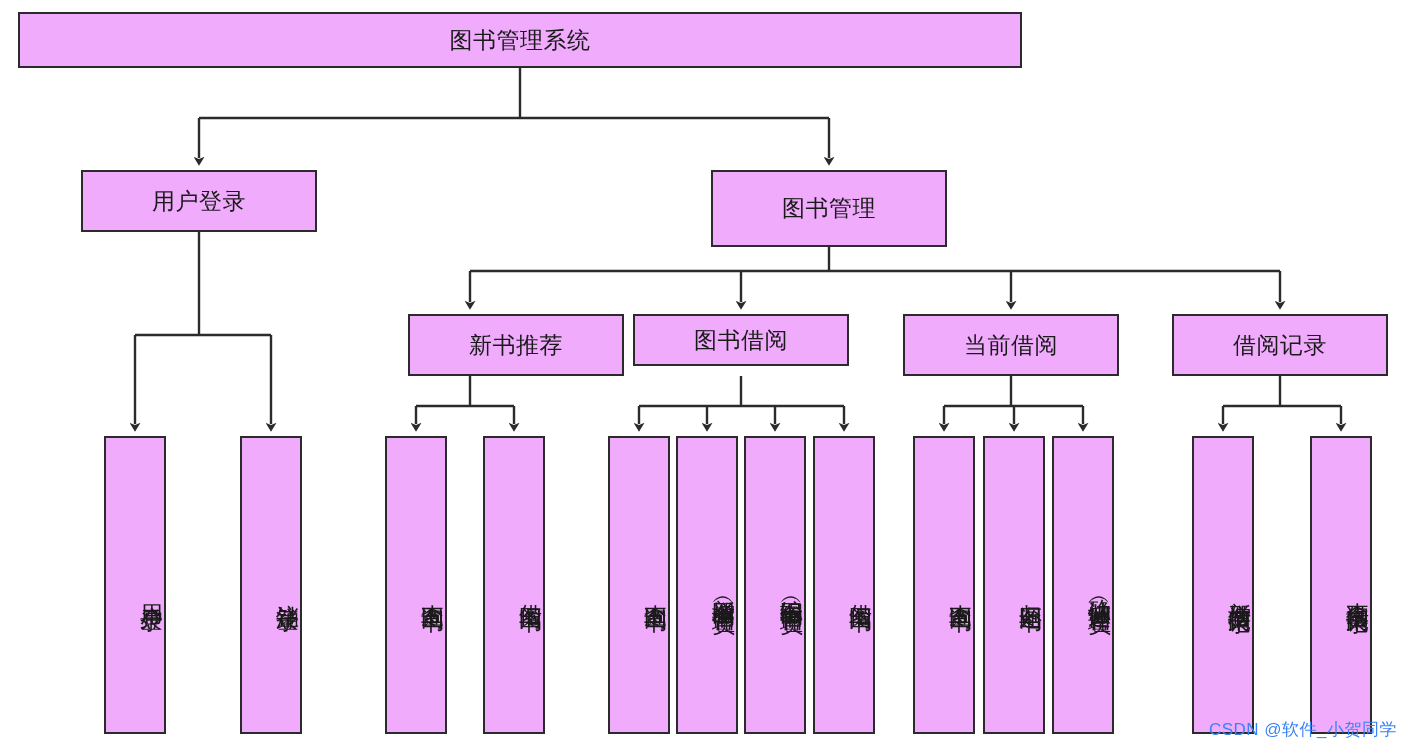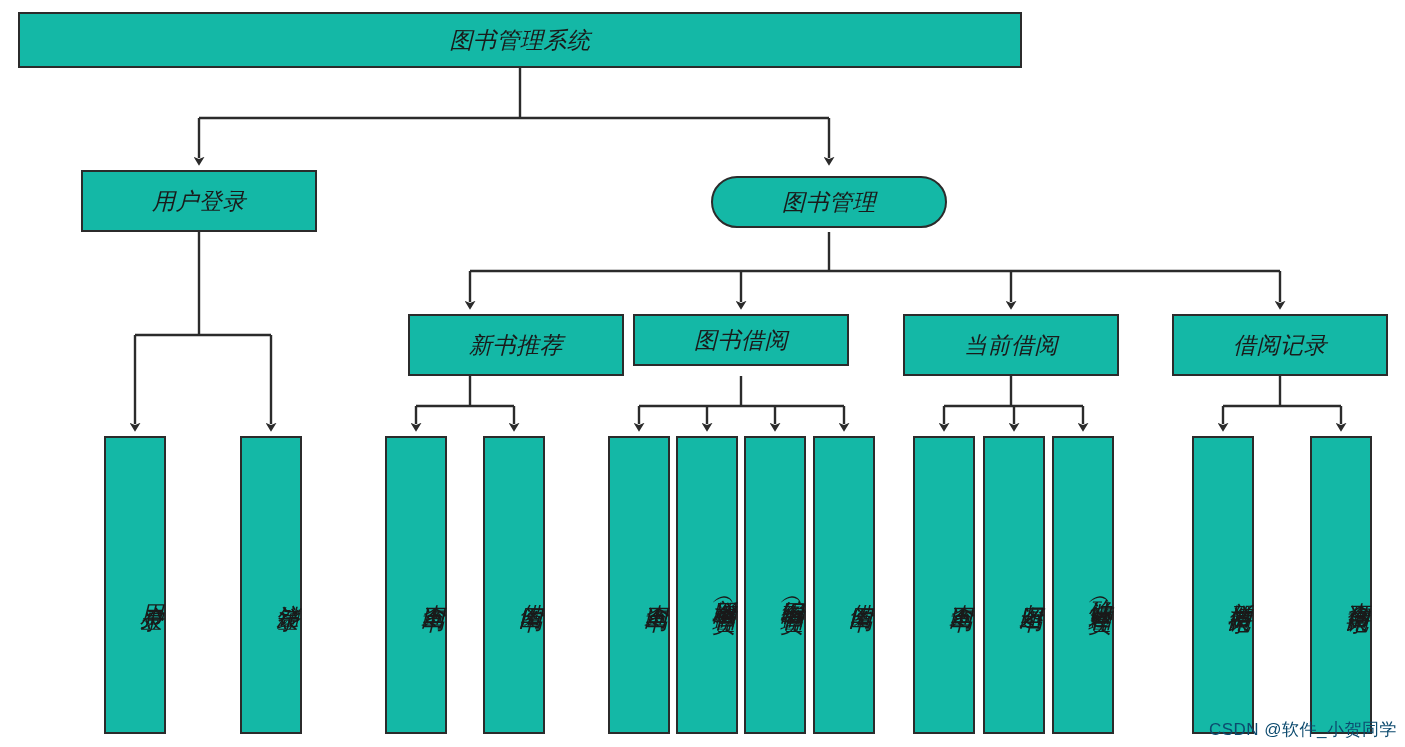--- a/index.html
+++ b/index.html
@@ -22,26 +22,25 @@
     left: 0;
     top: 0;
     width: 1405px;
     height: 747px;
     pointer-events: none;
   }
   .node {
     position: absolute;
     box-sizing: border-box;
     border: 2.4px solid #2b2b2b;
-    background: #14b8a6;
+    background: #f0abfc;
     display: flex;
     align-items: center;
     justify-content: center;
     color: #1a1a1a;
-    font-style: italic;
   }
   .node.horiz {
     font-size: 23px;
     letter-spacing: 0.5px;
   }
   .node.vert {
     writing-mode: vertical-rl;
     text-orientation: upright;
     font-size: 23px;
     letter-spacing: 2px;
@@ -53,21 +52,21 @@
     writing-mode: vertical-rl;
     text-orientation: upright;
     line-height: 1.08;
     white-space: nowrap;
   }
   #watermark {
     position: absolute;
     right: 8px;
     bottom: 6px;
     font-size: 17px;
-    color: #0c4a6e;
+    color: #3b82f6;
     white-space: nowrap;
     letter-spacing: 0.5px;
   }
 </style>
 </head>
 <body>
 
 <div id="canvas">
 
   <svg id="wires" viewBox="0 0 1405 747">
@@ -113,21 +112,21 @@
       </g>
   </svg>
 
   <div class="node horiz" style="left: 18px; top: 12px; width: 1004px; height: 56px;">
     <span>图书管理系统</span>
   </div>
 
   <div class="node horiz" style="left: 81px; top: 170px; width: 236px; height: 62px;">
     <span>用户登录</span>
   </div>
-  <div class="node horiz" style="left: 711px; top: 176px; width: 236px; height: 52px; border-radius: 26px;">
+  <div class="node horiz" style="left: 711px; top: 170px; width: 236px; height: 77px;">
     <span>图书管理</span>
   </div>
 
   <div class="node horiz" style="left: 362px; top: 314px; width: 216px; height: 62px; margin-left: 46px;">
     <span>新书推荐</span>
   </div>
   <div class="node horiz" style="left: 633px; top: 314px; width: 216px; height: 52px;">
     <span>图书借阅</span>
   </div>
   <div class="node horiz" style="left: 1172px; top: 314px; width: 216px; height: 62px;">

